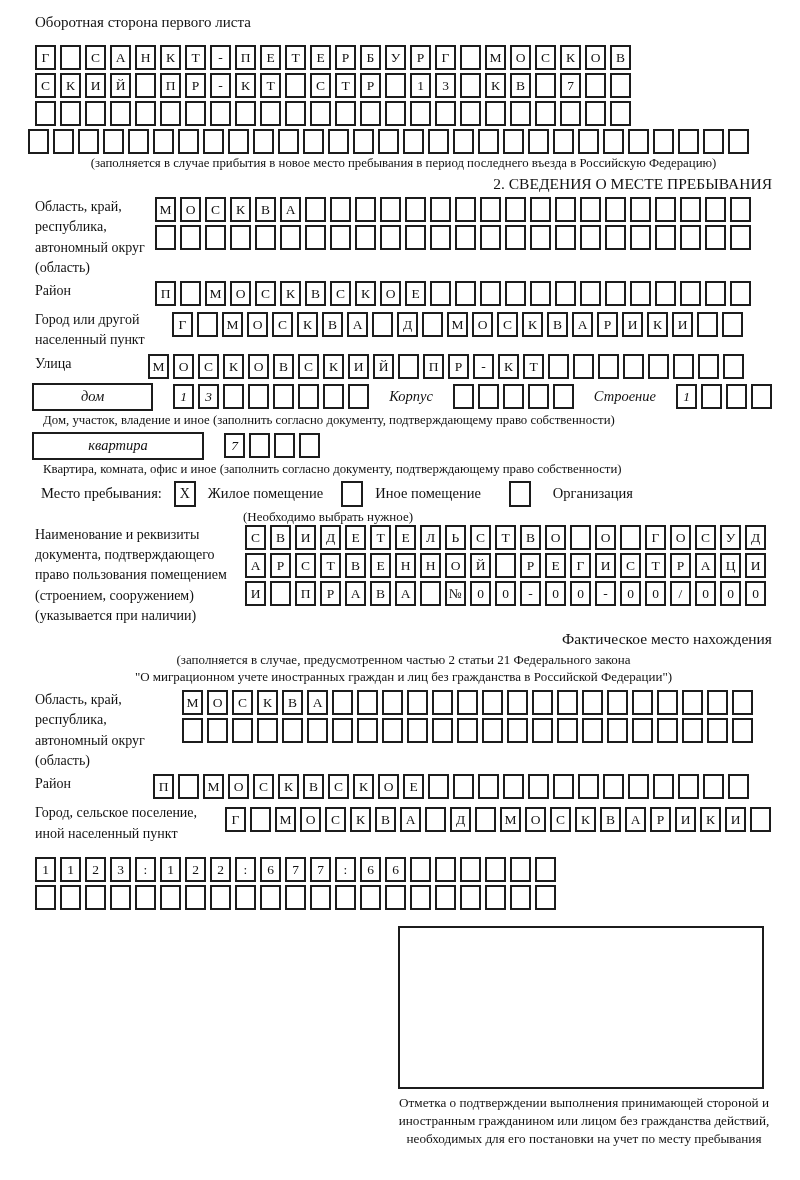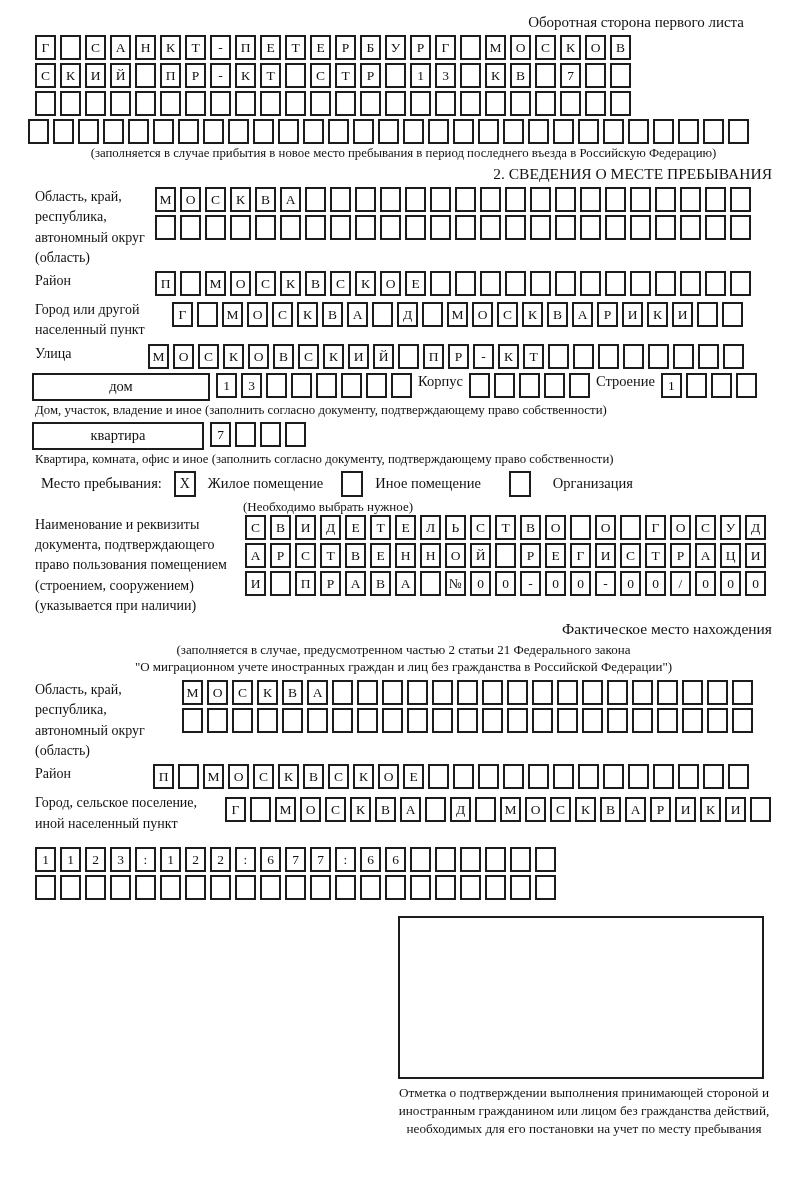--- a/index.html
+++ b/index.html
@@ -1,41 +1,41 @@
 <!DOCTYPE html>
 <html><head>
 <meta charset="utf-8">
 <style>
   * { margin:0; padding:0; box-sizing:border-box; }
   html,body { background:#fff; }
   body { width:800px; font-family:"Liberation Serif", serif; color:#111; }
   .page { position:relative; width:800px; height:1180px; overflow:hidden;
           padding:14px 28px 0 35px; background:#fff; }
 
-  .header-note { font-size:15px; text-align:right; padding-right:28px; margin-bottom:4px; }
+  .header-note { font-size:15px; text-align:left; padding-right:28px; margin-bottom:14px; }
 
   .field { display:flex; align-items:flex-start; margin-bottom:3px; }
   .flabel { flex:0 0 auto; font-size:14px; line-height:1.45; padding-right:8px; }
   .rows { display:flex; flex-direction:column; gap:3px; }
   .box-row { display:flex; gap:4px; }
   .box { width:21px; height:25px; border:2px solid #1c1c1c; background:#fff;
          display:flex; align-items:center; justify-content:center;
          font-size:13.5px; line-height:1; }
   .checkbox { width:22px; height:26px; border:2px solid #1c1c1c;
          display:flex; align-items:center; justify-content:center; font-size:14px; }
 
   .wide-box { height:28px; border:2px solid #1c1c1c; display:flex;
               align-items:center; justify-content:center; font-size:14.5px; }
 
-  .caption { font-size:12.8px; margin:1px 0 4px; }
+  .caption { font-size:12.8px; margin:1px 8px 4px; }
   .center { text-align:center; }
   .title { font-weight:normal; font-size:15.5px; text-align:right; margin:2px 0 4px; }
   .note-line { font-size:13px; text-align:center; line-height:1.3; }
 
-  .special-row { display:flex; gap:6px; margin:4px 0 2px -3px; }
+  .special-row { display:flex; align-items:center; gap:20px; margin:4px 0 2px -3px;font-style:italic; }
   .inline-label { font-size:14.5px; white-space:nowrap; }
 
   .mesto-row { display:flex; align-items:center; gap:12px; font-size:14.5px; margin:3px 6px 2px; }
   .mesto-note { font-size:13px; text-align:center; width:400px; margin-left:93px; margin-bottom:0; }
 
   .stamp-wrap { margin-left:363px; width:372px; margin-top:16px; }
   .stamp-box { width:366px; height:163px; border:2px solid #1c1c1c; background:#fff; }
   .stamp-caption { font-size:13.2px; text-align:center; line-height:1.38; margin-top:5px; }
 </style>
 </head>

